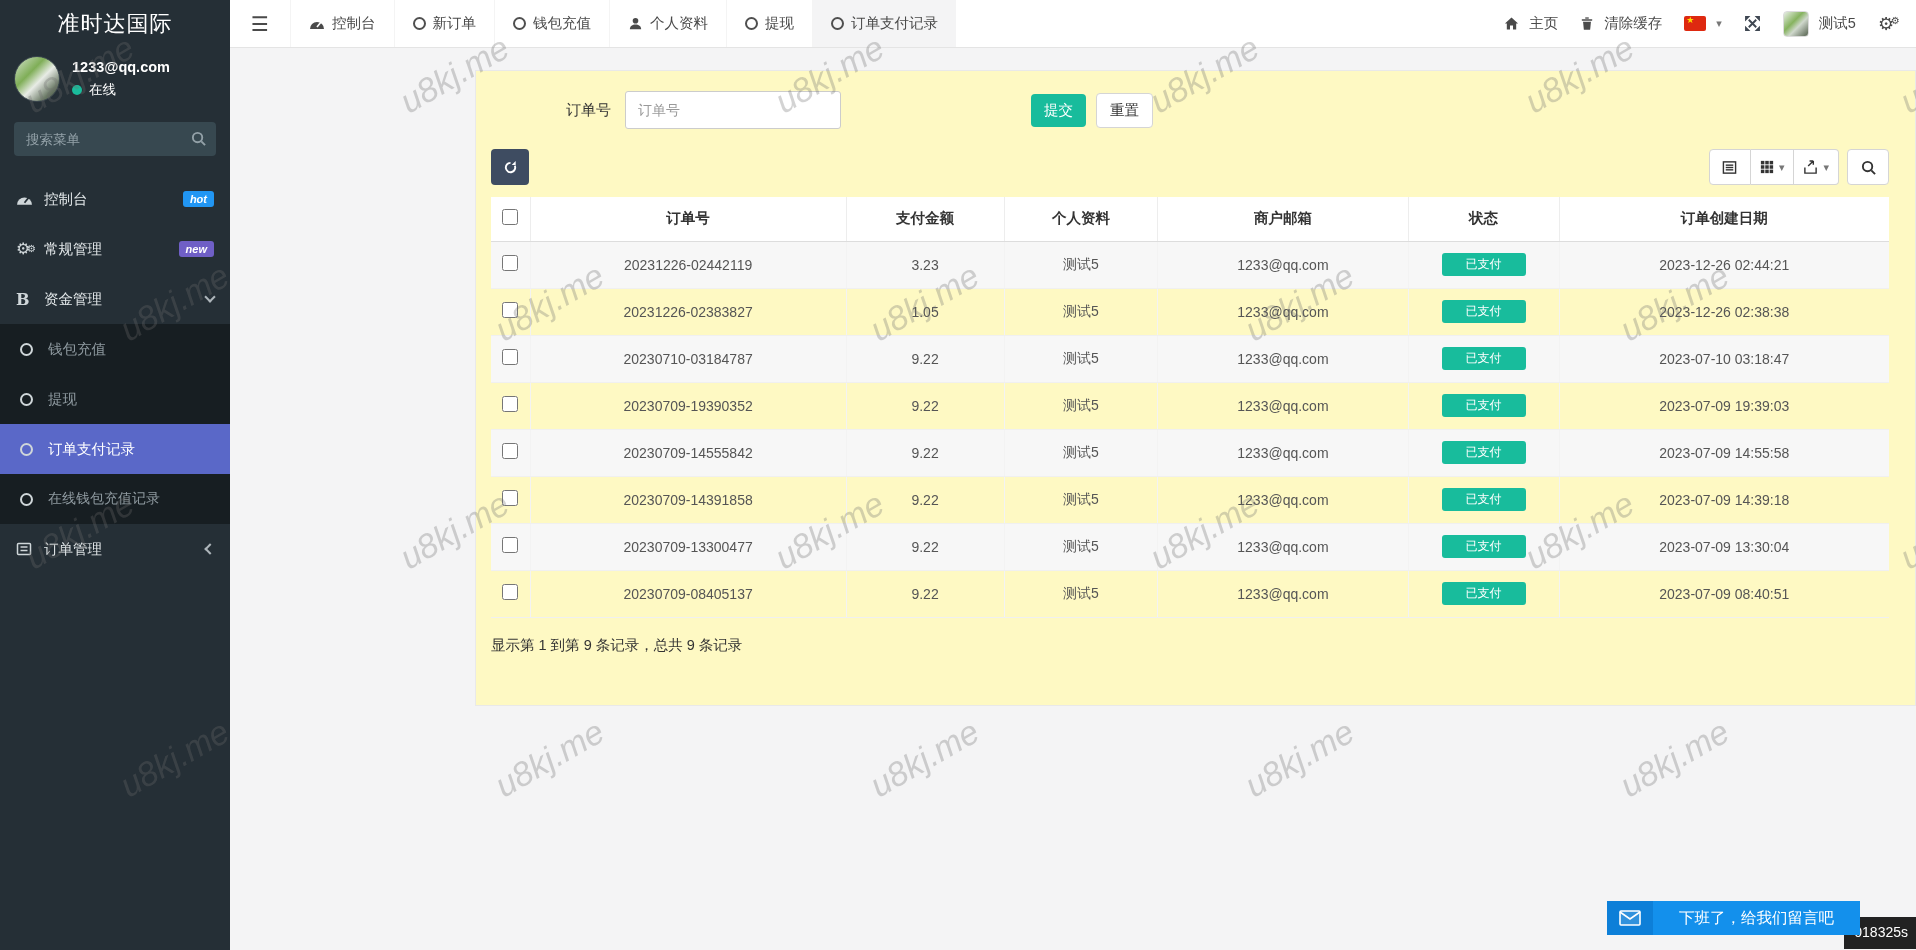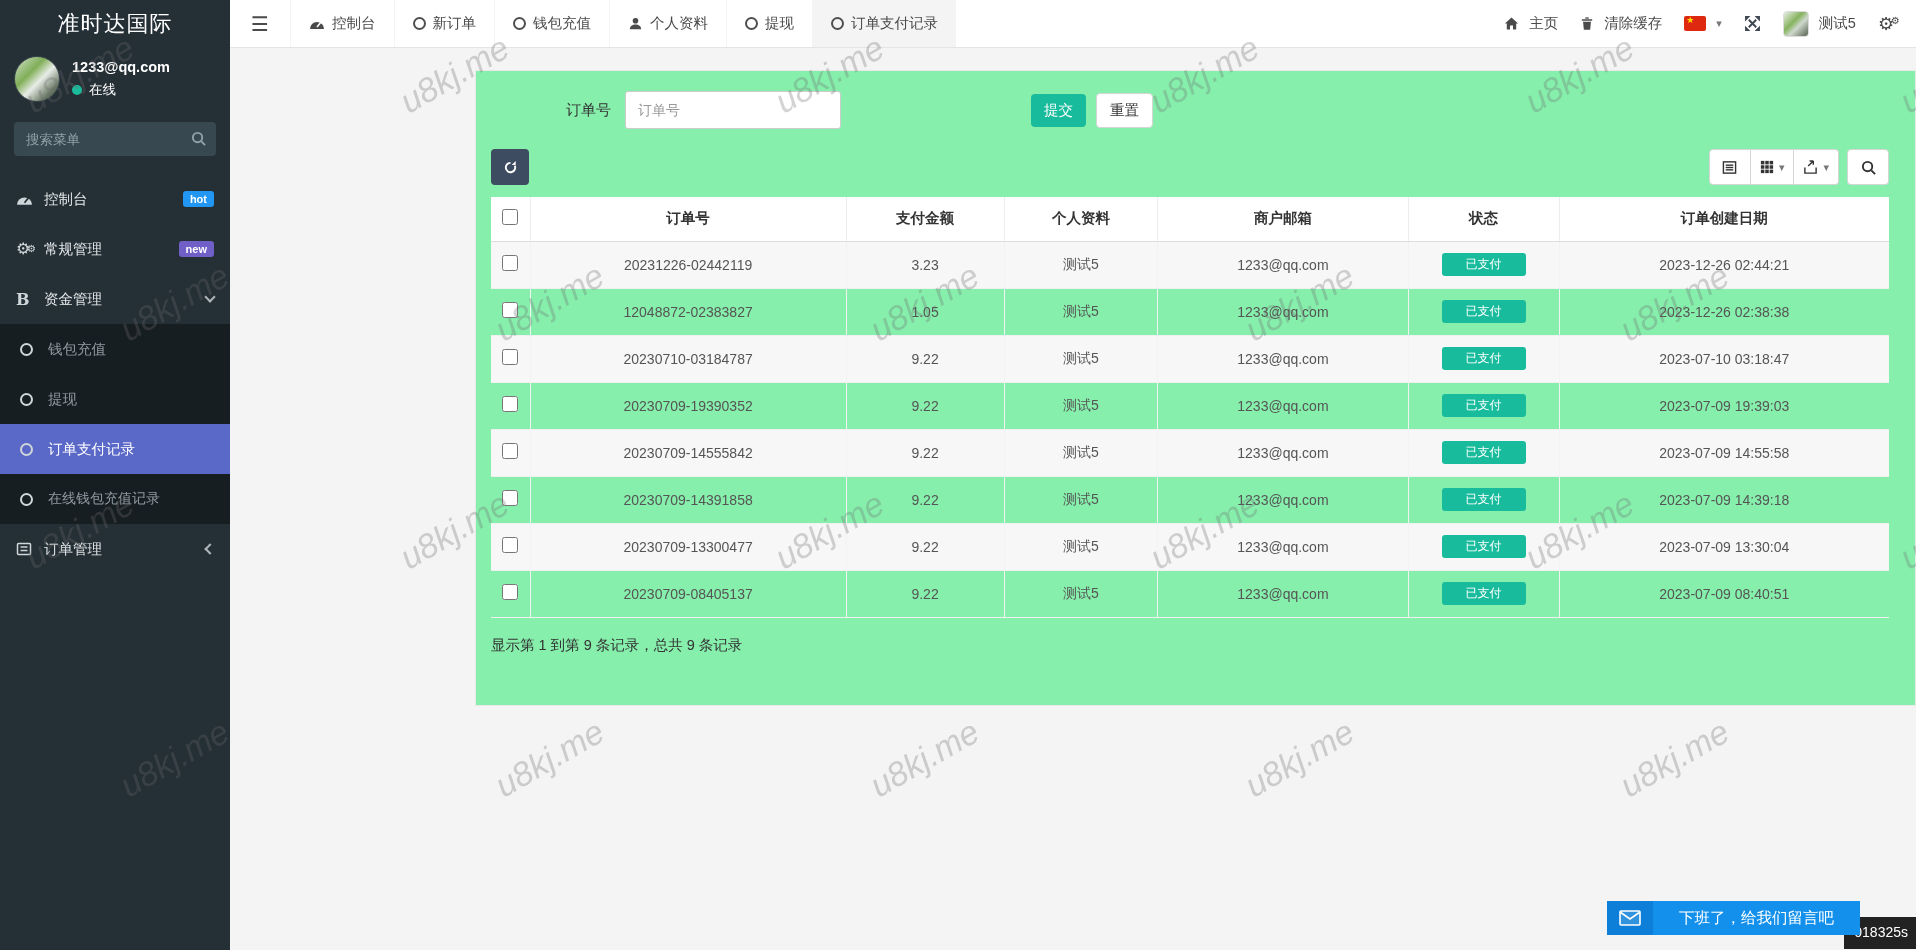--- a/index.html
+++ b/index.html
@@ -21,21 +21,21 @@
   .dot { width:10px; height:10px; border-radius:50%; background:#1abc9c; margin-right:7px; }
   .side-search { position:relative; margin:10px 14px 0; }
   .side-search input { width:100%; height:34px; background:#374850; border:none; border-radius:4px;
     color:#fff; padding:0 32px 0 12px; font-size:13.5px; outline:none; }
   .side-search input::placeholder { color:#93a1a8; }
   .side-search .mag { position:absolute; right:10px; top:9px; }
   .menu { margin-top:18px; }
   .menu-item { height:50px; display:flex; align-items:center; padding:0 16px; color:#e2e7e9;
     font-size:14.5px; cursor:pointer; }
   .menu-item .mi-icon { width:28px; flex:0 0 28px; display:flex; align-items:center; color:#cfd6d9; }
-  .badge { margin-left:auto; font-size:11px; color:#fff; border-radius:3px; padding:2px 7px; font-weight:bold; }
+  .badge { margin-left:auto; font-size:11px; color:#fff; border-radius:3px; padding:2px 7px; font-weight:bold;font-style:italic; }
   .badge-hot { background:#2196f3; }
   .badge-new { background:#6f5fc6; }
   .submenu { background:#171e22; }
   .submenu .menu-item { color:#8f9aa0; padding-left:20px; }
   .circle-o { width:13px; height:13px; border:2px solid currentColor; border-radius:50%; display:inline-block; }
   .menu-item.active { background:#5a68c8; color:#fff; }
   .chev { width:8px; height:8px; border:solid #aeb6bb; border-width:0 2px 2px 0; display:inline-block; margin-left:auto; }
   .chev-down { transform:rotate(45deg); margin-top:-4px; }
   .chev-left { transform:rotate(135deg); }
   .bold-b { font-weight:bold; font-size:16px; font-family:"DejaVu Serif",serif; }
@@ -51,21 +51,21 @@
   .tab.active { background:#f4f4f5; }
   .tab .ring { width:13px; height:13px; border:2px solid #4f4f4f; border-radius:50%; }
   .nav-right { margin-left:auto; display:flex; align-items:center; padding-right:16px; gap:22px; }
   .nav-right .nr-item { display:flex; align-items:center; gap:10px; font-size:14.5px; color:#4a4a4a; cursor:pointer; }
   .flag { width:22px; height:15px; background:#de2910; border-radius:2px; position:relative; }
   .flag .star { position:absolute; left:2px; top:-1px; color:#ffde00; font-size:9px; }
   .caret { font-size:11px; color:#777; }
   .tb-avatar { width:26px; height:26px; border-radius:4px;
     background:linear-gradient(135deg,#e9efe7 0%,#86b35f 40%,#cfd8cc 60%,#55624f 100%); border:1px solid #dcdcdc; }
   
-  .card { position:absolute; left:245px; top:70px; right:0; height:636px; background:#86efac; border:1px solid #e9e9e9; }
+  .card { position:absolute; left:245px; top:70px; right:0; height:636px; background:#fef9c3; border:1px solid #e9e9e9; }
   .filter-row { display:flex; align-items:center; padding:20px 26px 8px 15px; }
   .filter-label { width:120px; text-align:right; margin-right:14px; font-size:15px; color:#333; }
   .filter-input { width:216px; height:38px; border:1px solid #ccc; border-radius:3px; padding:0 12px;
     font-size:14px; color:#333; outline:none; }
   .filter-input::placeholder { color:#999; }
   .btn { font-size:14.5px; border-radius:4px; padding:7px 13px; cursor:pointer; border:1px solid transparent; }
   .btn-submit { background:#18bc9c; color:#fff; margin-left:190px; border:none; }
   .btn-reset { background:#fff; color:#333; border:1px solid #d5d5d5; margin-left:10px; }
   .toolbar-row { display:flex; align-items:center; padding:12px 26px 12px 15px; }
   .btn-refresh { width:38px; height:36px; background:#3e4c61; border:none; border-radius:4px;
@@ -359,21 +359,21 @@
               <td><input type="checkbox" style=""></td>
               <td>20231226-02442119</td>
               <td>3.23</td>
               <td>测试5</td>
               <td>1233@qq.com</td>
               <td><span class="paid-badge">已支付</span></td>
               <td>2023-12-26 02:44:21</td>
             </tr>
             <tr>
               <td><input type="checkbox" style=""></td>
-              <td>12048872-02383827</td>
+              <td>20231226-02383827</td>
               <td>1.05</td>
               <td>测试5</td>
               <td>1233@qq.com</td>
               <td><span class="paid-badge">已支付</span></td>
               <td>2023-12-26 02:38:38</td>
             </tr>
             <tr>
               <td><input type="checkbox" style=""></td>
               <td>20230710-03184787</td>
               <td>9.22</td>

